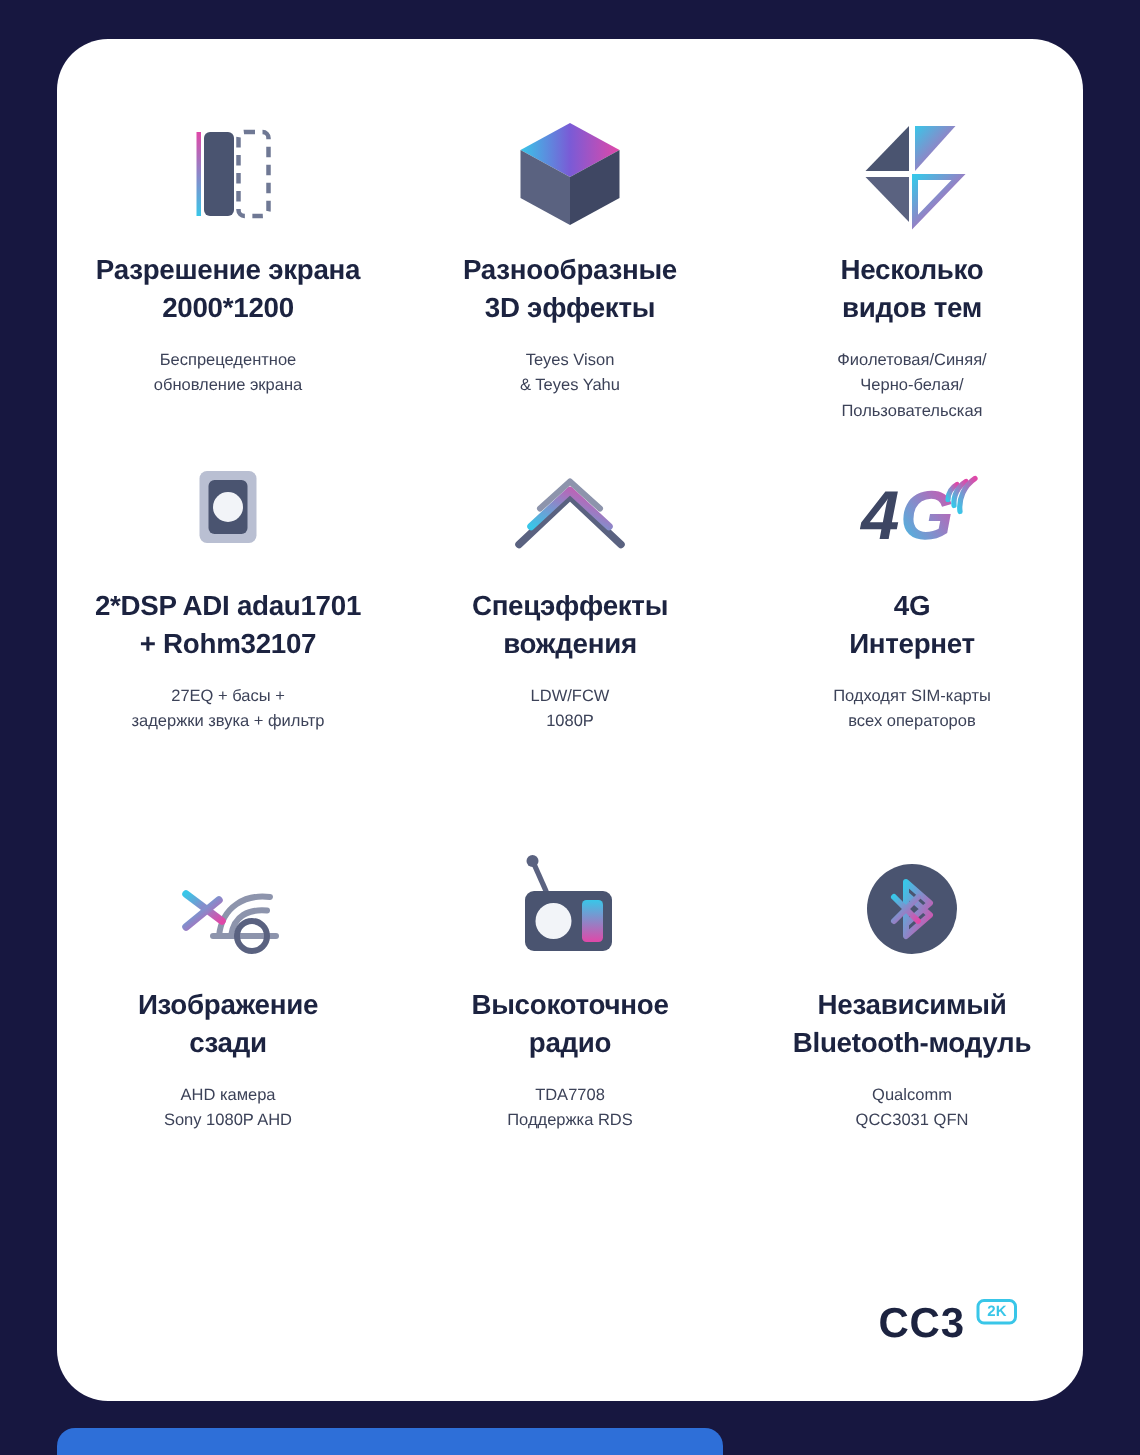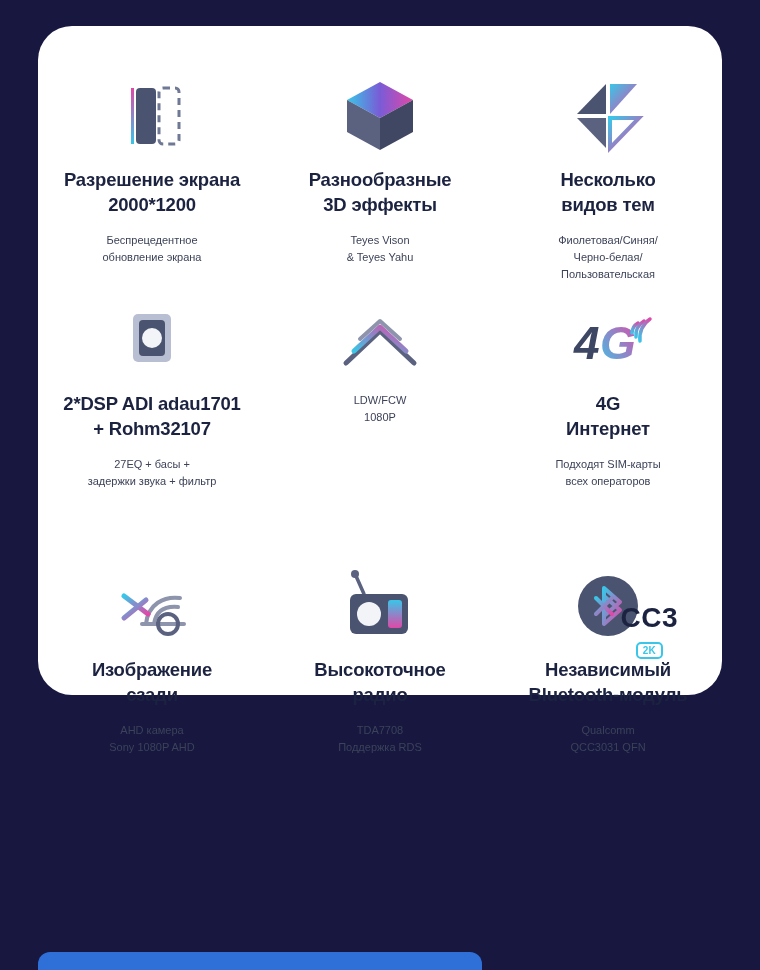--- a/index.html
+++ b/index.html
@@ -12,21 +12,21 @@
     background: #171740;
     font-family: "Liberation Sans", sans-serif;
     overflow: hidden;
     position: relative;
   }
   .card {
     position: absolute;
     left: 38px;
     top: 26px;
     width: 684px;
-    height: 669px;
+    height: 908px;
     background: #ffffff;
     border-radius: 34px;
     box-sizing: border-box;
   }
   .bottom-strip {
     position: absolute;
     left: 38px;
     top: 952px;
     width: 444px;
     height: 40px;
@@ -70,23 +70,22 @@
   .desc {
     font-size: 11px;
     color: #3c4258;
     line-height: 1.55;
   }
   .logo {
     position: absolute;
     right: 44px;
     bottom: 36px;
     display: flex;
-    align-items: center;
+    align-items: flex-start;
     gap: 8px;
-    flex-direction: column;
   }
   .logo-text {
     font-size: 28px;
     font-weight: bold;
     color: #1c2340;
     letter-spacing: 0.5px;
   }
   .logo-badge {
     border: 2px solid #39c6e8;
     color: #39c6e8;
@@ -233,20 +232,24 @@
             <polyline points="16,58 50,26 84,58"></polyline>
           </g>
           <g fill="none" stroke="url(#g5)" stroke-width="5" stroke-linecap="round" stroke-linejoin="round">
             <polyline points="24,46 50,22 76,46"></polyline>
           </g>
           <g fill="none" stroke="#8d94ac" stroke-width="4" stroke-linecap="round" stroke-linejoin="round">
             <polyline points="30,34 50,16 70,34"></polyline>
           </g>
         </svg>
       </div>
+      <div class="title">
+        <div>Спецэффекты</div>
+        <div>вождения</div>
+      </div>
       <div class="desc">
         <div>LDW/FCW</div>
         <div>1080P</div>
       </div>
     </div>
 
     <div class="cell">
       <div class="icon-wrap">
         <svg width="100" height="70" viewBox="0 0 100 70">
           <defs>

